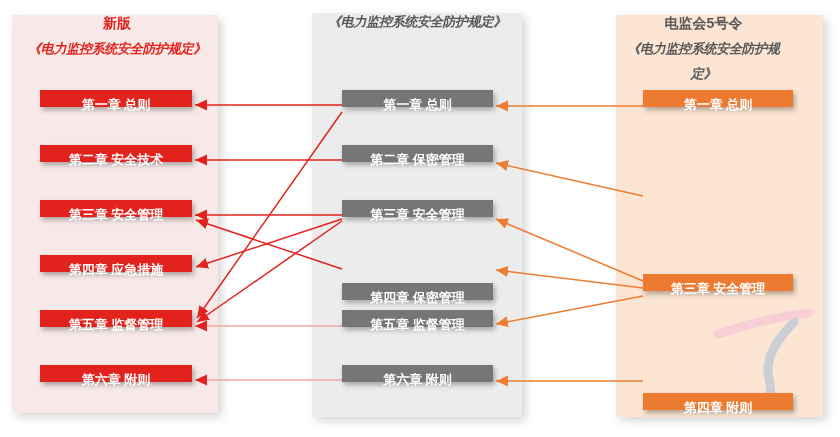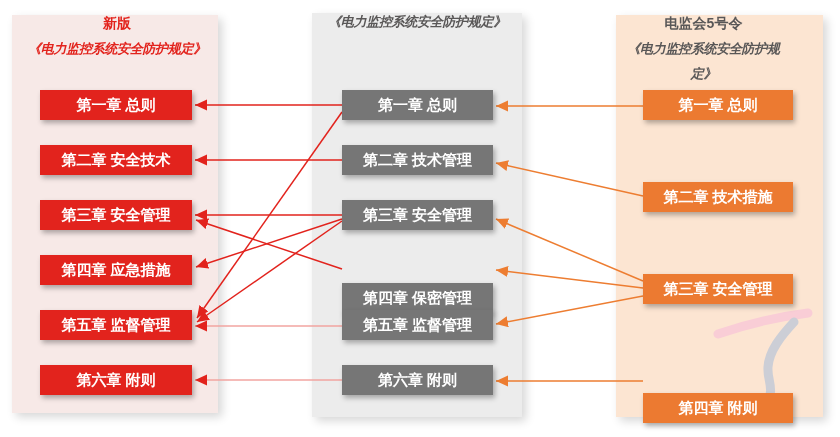--- a/index.html
+++ b/index.html
@@ -10,22 +10,22 @@
   #panel-new  {left:12px; top:15px; width:206px; height:398px; background:var(--panel-pink);}
   #panel-ndrc {left:312px;top:13px; width:210px; height:404px; background:var(--panel-gray);}
   #panel-serc {left:616px;top:15px; width:207px; height:402px; background:var(--panel-peach);}
 
   .panel-title{position:absolute;top:11px;left:0;right:0;text-align:center;
     font-weight:bold;font-size:14px;line-height:25px;z-index:2;}
   .panel-title .t2{font-size:13px;letter-spacing:-0.3px;font-style:italic;}
   .title-red{color:var(--header-red);}
   .title-dark{color:var(--header-dark);}
 
-  .box{position:absolute;height:30px;line-height:30px;text-align:center;color:#ffffff;
-    font-weight:bold;font-size:15px;z-index:3;box-shadow:2px 3px 5px rgba(0,0,0,0.3);}
+  .box{position:absolute;height:17px;line-height:30px;text-align:center;color:#ffffff;
+    font-weight:bold;font-size:13px;z-index:3;box-shadow:2px 3px 5px rgba(0,0,0,0.3);}
   .box-new {left:40px; width:152px;background:var(--red-box);}
   .box-ndrc{left:342px;width:151px;background:var(--gray-box);}
   .box-serc{left:643px;width:150px;background:var(--orange-box);}
 
   #connector-layer{position:absolute;left:0;top:0;width:840px;height:437px;z-index:2;pointer-events:none;}
   #decor-layer{position:absolute;left:0;top:0;width:207px;height:402px;pointer-events:none;}
 </style>
 </head>
 <body>
 
@@ -79,24 +79,23 @@
   </div>
 
   <div class="box box-new" style="top:90px;">第一章 总则</div>
   <div class="box box-new" style="top:145px;">第二章 安全技术</div>
   <div class="box box-new" style="top:200px;">第三章 安全管理</div>
   <div class="box box-new" style="top:255px;">第四章 应急措施</div>
   <div class="box box-new" style="top:310px;">第五章 监督管理</div>
   <div class="box box-new" style="top:365px;">第六章 附则</div>
 
   <div class="box box-ndrc" style="top:90px;">第一章 总则</div>
-  <div class="box box-ndrc" style="top:145px;">第二章 技术管理</div>
+  <div class="box box-ndrc" style="top:145px;">第二章 保密管理</div>
   <div class="box box-ndrc" style="top:200px;">第三章 安全管理</div>
   <div class="box box-ndrc" style="top:255px;margin-top:28px;">第四章 保密管理</div>
   <div class="box box-ndrc" style="top:310px;">第五章 监督管理</div>
   <div class="box box-ndrc" style="top:365px;">第六章 附则</div>
 
   <div class="box box-serc" style="top:90px;">第一章 总则</div>
-  <div class="box box-serc" style="top:182px;">第二章 技术措施</div>
   <div class="box box-serc" style="top:274px;">第三章 安全管理</div>
   <div class="box box-serc" style="top:366px;margin-top:27px;">第四章 附则</div>
 
 </div>
 
 </body></html>

